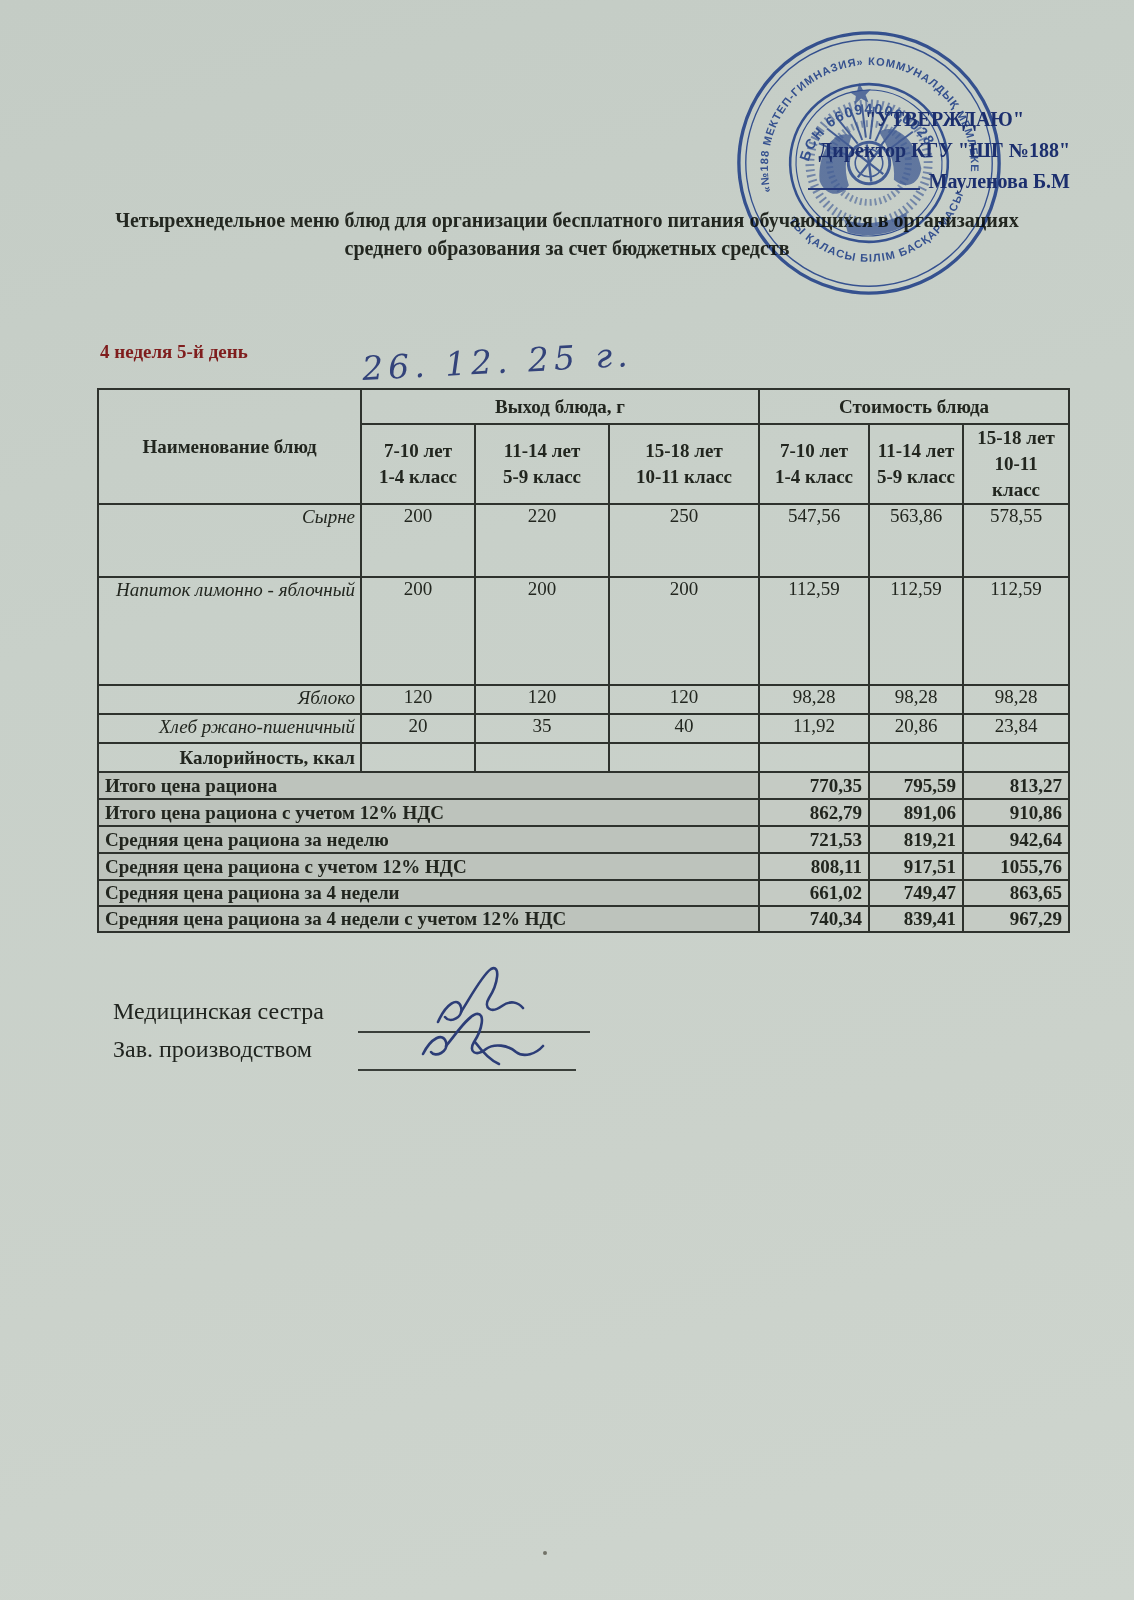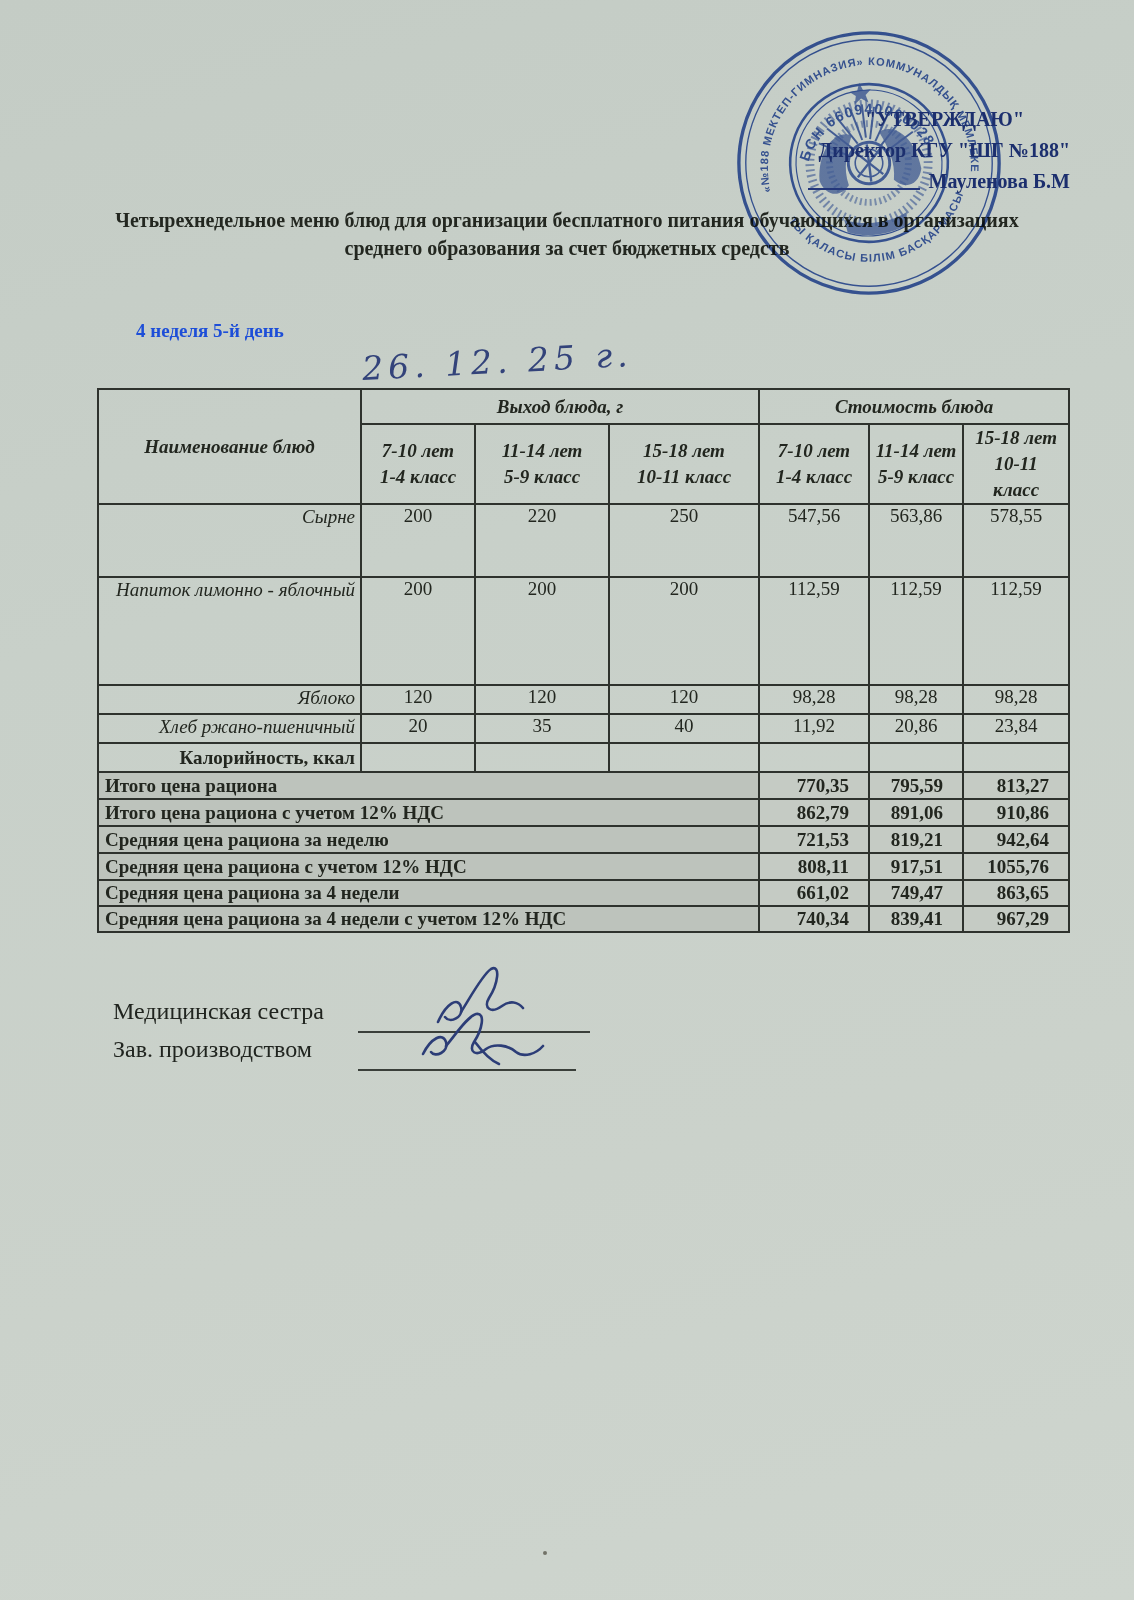--- a/index.html
+++ b/index.html
@@ -17,36 +17,36 @@
 
   
   .doc-title{position:absolute;left:67px;top:206px;width:1000px;text-align:center;
              font-weight:bold;font-size:20px;line-height:28px;color:#232720;z-index:1;}
 
   
   .stamp{position:absolute;left:731px;top:25px;width:276px;height:276px;z-index:4;
          mix-blend-mode:multiply;opacity:.92;transform:rotate(-7deg);}
 
   
-  .week-label{position:absolute;left:100px;top:320px;font-weight:bold;font-size:19px;color:#1d4ed8;margin-left:36px;}
+  .week-label{position:absolute;left:100px;top:341px;font-weight:bold;font-size:19px;color:#7f1d1d;}
   .hand-date{position:absolute;left:362px;top:342px;font-family:"DejaVu Serif",serif;
              font-style:italic;font-size:33px;letter-spacing:5px;color:#33437a;
              transform:rotate(-3deg);z-index:2;}
 
   
   table.menu{position:absolute;left:97px;top:388px;width:971px;border-collapse:collapse;
              table-layout:fixed;color:#22261f;z-index:2;}
   table.menu td,table.menu th{border:2px solid #2e322d;padding:0 5px;font-size:19px;
              overflow:hidden;background:transparent;}
-  table.menu th{font-weight:bold;text-align:center;vertical-align:middle;line-height:26px;font-style:italic;}
+  table.menu th{font-weight:bold;text-align:center;vertical-align:middle;line-height:26px;}
   td.dish{ text-align:right;vertical-align:top;padding-top:3px;line-height:24px;font-style:italic;}
   td.num{  text-align:center;vertical-align:top;padding-top:3px;}
   tr.sumrow td{background:#bdc3bc;font-weight:bold;}
   tr.sumrow td.slabel{text-align:left;padding-left:6px;}
-  tr.sumrow td.sval{background:#c5cbc4;text-align:right;padding-right:19px;vertical-align:middle;margin-top:24px;}
+  tr.sumrow td.sval{background:#c5cbc4;text-align:right;padding-right:6px;vertical-align:middle;margin-top:24px;}
   td.kcal{font-weight:bold;text-align:right;vertical-align:middle;}
 
   
   .sig-label{position:absolute;left:113px;font-size:24px;color:#20241f;}
   .sig-line{position:absolute;height:0;border-bottom:2px solid #3a3f3a;}
   .sig-svg{position:absolute;z-index:3;}
 
   .speck{position:absolute;left:543px;top:1551px;width:4px;height:4px;border-radius:50%;
          background:#5a594e;opacity:.8;}
 </style>

